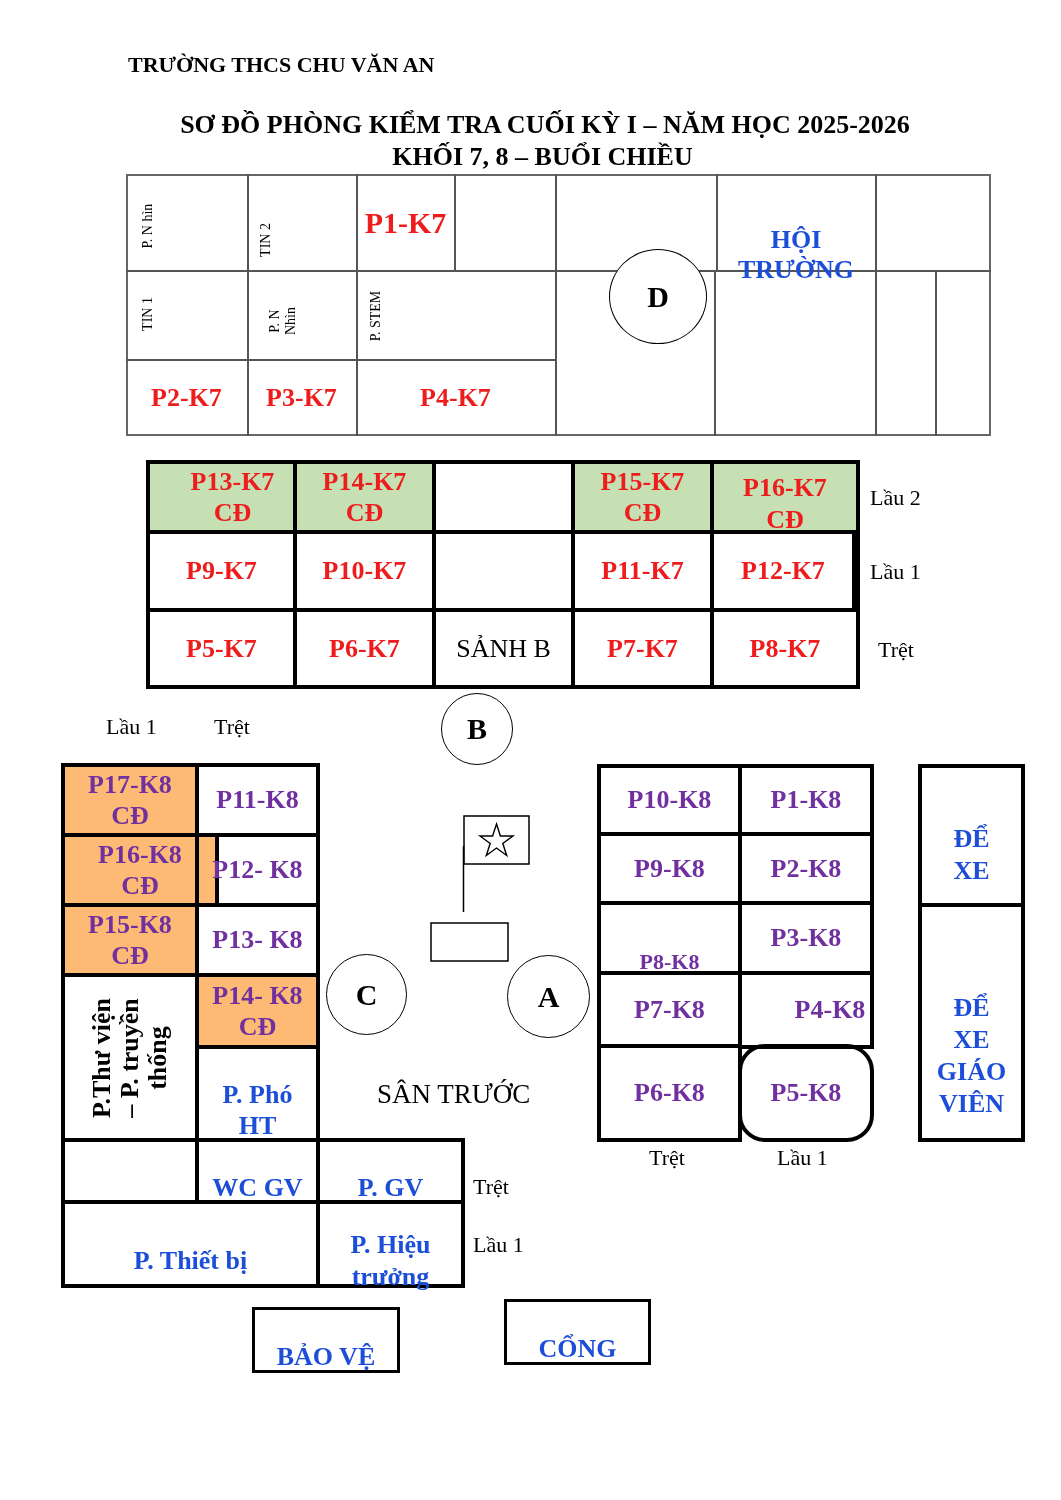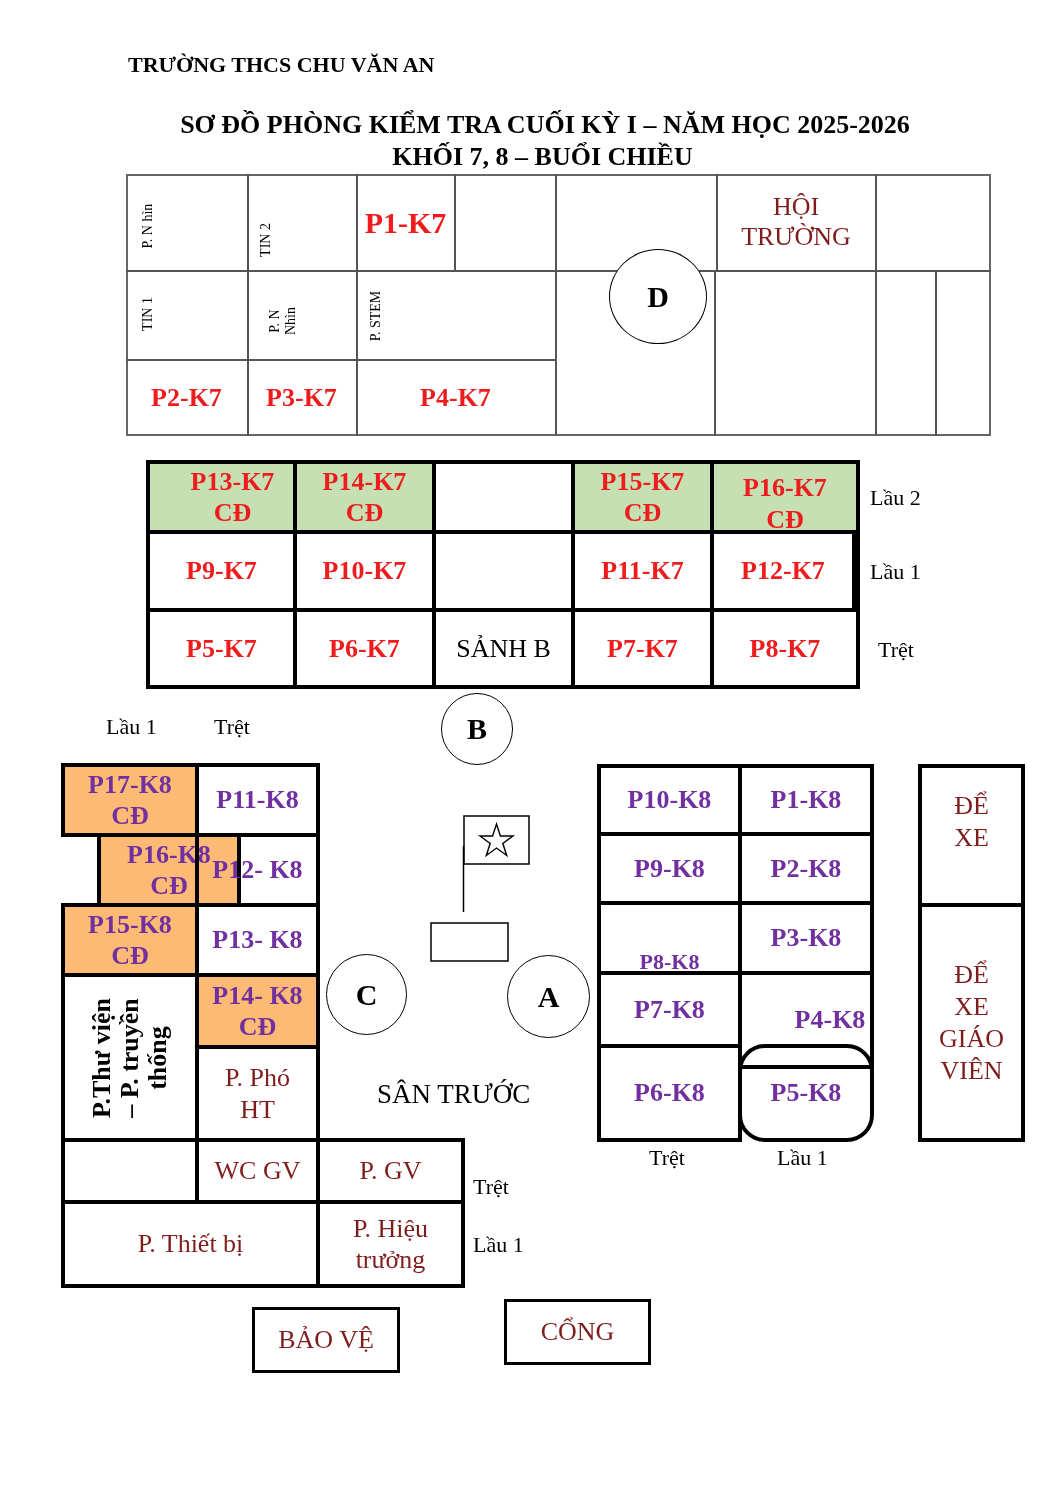--- a/index.html
+++ b/index.html
@@ -9,21 +9,21 @@
   .txt { position:absolute; white-space:nowrap; }
   .school { left:128px; top:52px; font-size:22px; font-weight:bold; }
   .title1 { left:0; width:1090px; top:110px; text-align:center; font-size:26px; font-weight:bold; }
   .title2 { left:0; width:1085px; top:142px; text-align:center; font-size:26px; font-weight:bold; }
 
   
   .tl { position:absolute; background:#555; }
   .cell-text { position:absolute; display:flex; align-items:center; justify-content:center; text-align:center; }
   .red { color:#ee1c1c; font-weight:bold; }
   .purple { color:#7030a0; font-weight:bold; }
-  .blk { color:#7f1d1d; font-weight:normal; }
+  .blk { color:#1d4ed8; font-weight:bold;margin-top:33px; }
   .rot { position:absolute; transform:rotate(-90deg); transform-origin:center; font-size:14px; line-height:16px; text-align:center; white-space:nowrap; }
 
   
   .tb { position:absolute; box-sizing:border-box; border:4px solid #000; display:flex; align-items:center; justify-content:center; text-align:center; line-height:1.2; }
   .g7 { background:#c6e0b4; }
   .g8 { background:#fdba74; }
   .floor { position:absolute; font-size:22px; }
   .circle { position:absolute; box-sizing:border-box; border:1.6px solid #000; border-radius:50%; display:flex; align-items:center; justify-content:center; font-weight:bold; font-size:30px; background:transparent; }
 </style>
 </head>
@@ -124,21 +124,21 @@
   <div class="floor" style="left:106px;top:714px;">Lầu 1</div>
   <div class="floor" style="left:214px;top:714px;">Trệt</div>
 
   <div class="tb g8" style="left:61px;top:763px;width:138px;height:74px;">
       <span class="purple" style="font-size:26px;"><span>P17-K8</span><br><span>CĐ</span></span>
     </div>
   <div class="tb" style="left:195px;top:763px;width:125px;height:74px;">
       <span class="purple" style="font-size:26px;">P11-K8</span>
     </div>
 
-  <div class="tb g8" style="left:61px;top:833px;width:144px;height:74px;margin-left:36px;">
+  <div class="tb g8" style="left:61px;top:833px;width:158px;height:74px;">
       <span class="purple" style="font-size:26px;"><span>P16-K8</span><br><span>CĐ</span></span>
     </div>
   <div class="tb" style="left:195px;top:833px;width:125px;height:74px;">
       <span class="purple" style="font-size:26px;">P12- K8</span>
     </div>
 
   <div class="tb g8" style="left:61px;top:903px;width:138px;height:74px;">
       <span class="purple" style="font-size:26px;"><span>P15-K8</span><br><span>CĐ</span></span>
     </div>
   <div class="tb" style="left:195px;top:903px;width:125px;height:74px;">
@@ -203,21 +203,21 @@
     </div>
   <div class="tb" style="left:597px;top:901px;width:145px;height:74px;">
       <span class="purple" style="font-size:22px;margin-top:48px;">P8-K8</span>
     </div>
   <div class="tb" style="left:738px;top:901px;width:136px;height:74px;">
       <span class="purple" style="font-size:26px;">P3-K8</span>
     </div>
   <div class="tb" style="left:597px;top:971px;width:145px;height:77px;">
       <span class="purple" style="font-size:26px;">P7-K8</span>
     </div>
-  <div class="tb" style="left:738px;top:971px;width:136px;height:98px;padding-left:48px;">
+  <div class="tb" style="left:738px;top:971px;width:136px;height:78px;padding-left:48px;">
       <span class="purple" style="font-size:26px;">P4-K8</span>
     </div>
   <div class="tb" style="left:597px;top:1044px;width:145px;height:98px;">
       <span class="purple" style="font-size:26px;">P6-K8</span>
     </div>
   <div class="tb" style="left:738px;top:1044px;width:136px;height:98px;border-radius:27px;">
       <span class="purple" style="font-size:26px;">P5-K8</span>
     </div>
 
   <div class="floor" style="left:649px;top:1145px;">Trệt</div>

